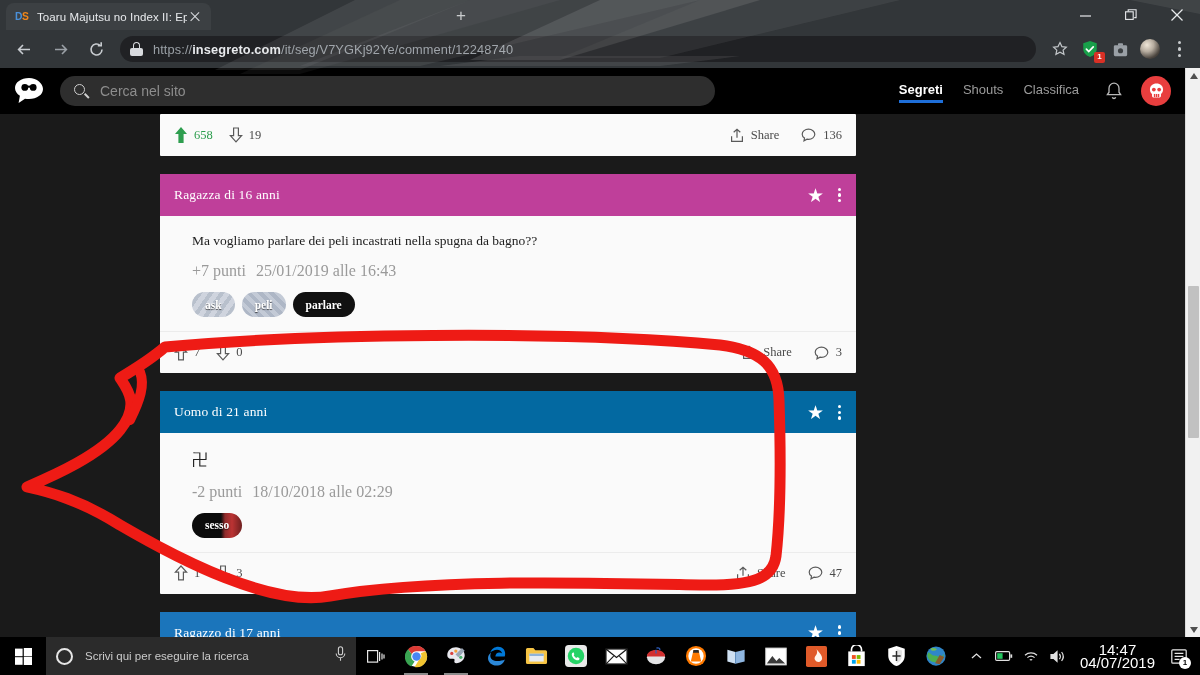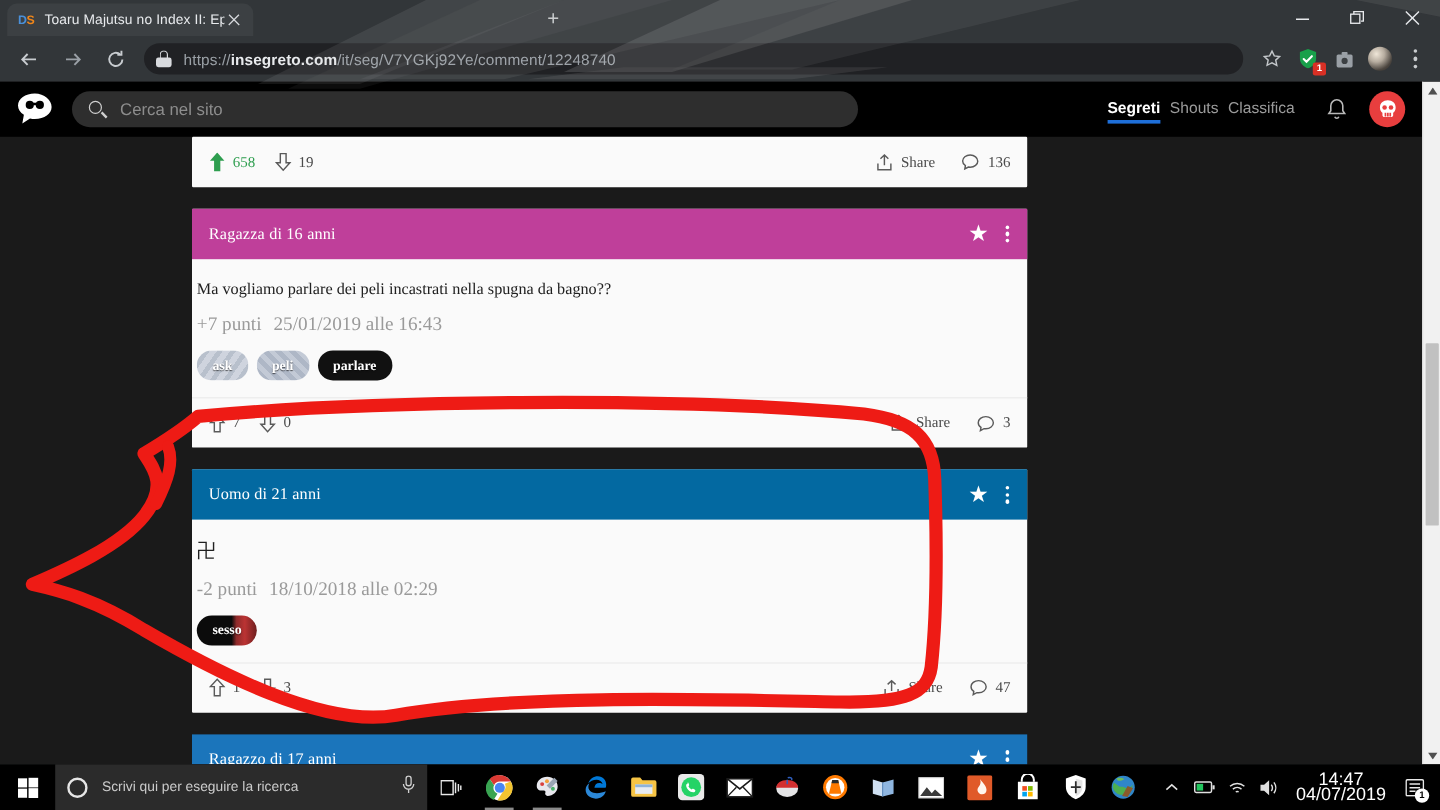--- a/index.html
+++ b/index.html
@@ -68,37 +68,37 @@
   .logo-mask { width:34px; height:30px; flex:0 0 34px; margin-right:14px; position:relative; }
   .search-box { width:655px; height:30px; background:#2e2e2e; border-radius:15px; display:flex;
                 align-items:center; padding:0 14px; }
   .search-box .mag { width:15px; height:15px; flex:0 0 15px; margin-right:11px; position:relative; }
   .search-box .mag .ring { position:absolute; left:0; top:0; width:11px; height:11px;
                            border:1.7px solid #cfcfcf; border-radius:50%; }
   .search-box .mag .handle { position:absolute; right:0; bottom:0; width:6px; height:1.7px;
                              background:#cfcfcf; transform:rotate(45deg); transform-origin:right center; }
   .search-ph { font-size:14px; color:#8d8d8d; }
   .nav-right { margin-left:auto; display:flex; align-items:center; padding-right:14px; }
-  .nav-link { font-size:13px; color:#9b9b9b; margin-left:8px; position:relative; padding-bottom:4px; }
+  .nav-link { font-size:13px; color:#9b9b9b; margin-left:20px; position:relative; padding-bottom:4px; }
   .nav-link.active { color:#fff; font-weight:bold; }
   .nav-link.active::after { content:""; position:absolute; left:0; right:0; bottom:-2px; height:2.5px;
                             background:#1e6fd9; }
   .bell { width:18px; height:20px; margin-left:26px; position:relative; }
   .avatar-site { width:30px; height:30px; border-radius:50%; background:#e83e3e; margin-left:18px;
                  display:flex; align-items:center; justify-content:center; }
 
   .feed { position:absolute; left:160px; top:46px; width:696px;font-family:Liberation Serif, serif; }
   .card { background:#fafafa; margin-bottom:18px; border-radius:1px; }
   .card-header { height:42px; display:flex; align-items:center; padding:0 14px; }
   .card-header .title { font-size:13.5px; color:#fff; letter-spacing:.15px; }
   .hdr-actions { margin-left:auto; display:flex; align-items:center; }
   .star { color:#fff; font-size:19px; line-height:19px; margin-right:14px; }
   .kebab-w { width:4px; height:15px; display:flex; flex-direction:column; justify-content:space-between; }
   .kebab-w i { width:3.4px; height:3.4px; border-radius:50%; background:#fff; display:block; }
-  .card-body { padding:16px 14px 4px 4px; }
+  .card-body { padding:16px 14px 4px 4px;margin-left:28px; }
   .post-text { font-size:13.5px; color:#202020; line-height:1.35; }
   .post-text.manji { font-size:16px; }
   .meta { font-size:16px; color:#9a9a9a; margin-top:12px; }
   .meta .sep { display:inline-block; width:10px; }
   .tags { display:flex; align-items:center; gap:7px; margin-top:12px; padding-bottom:10px; }
   .tag { height:25px; border-radius:13px; display:flex; align-items:center; justify-content:center;
          padding:0 13px; font-size:11.5px; color:#fff; font-weight:bold; overflow:hidden; position:relative; }
   .tag span { position:relative; z-index:2; text-shadow:0 1px 1px rgba(0,0,0,.65); }
   .tag.img-a { background:
       repeating-linear-gradient(125deg,#cfd4de 0 5px,#b8c0cc 5px 9px),

